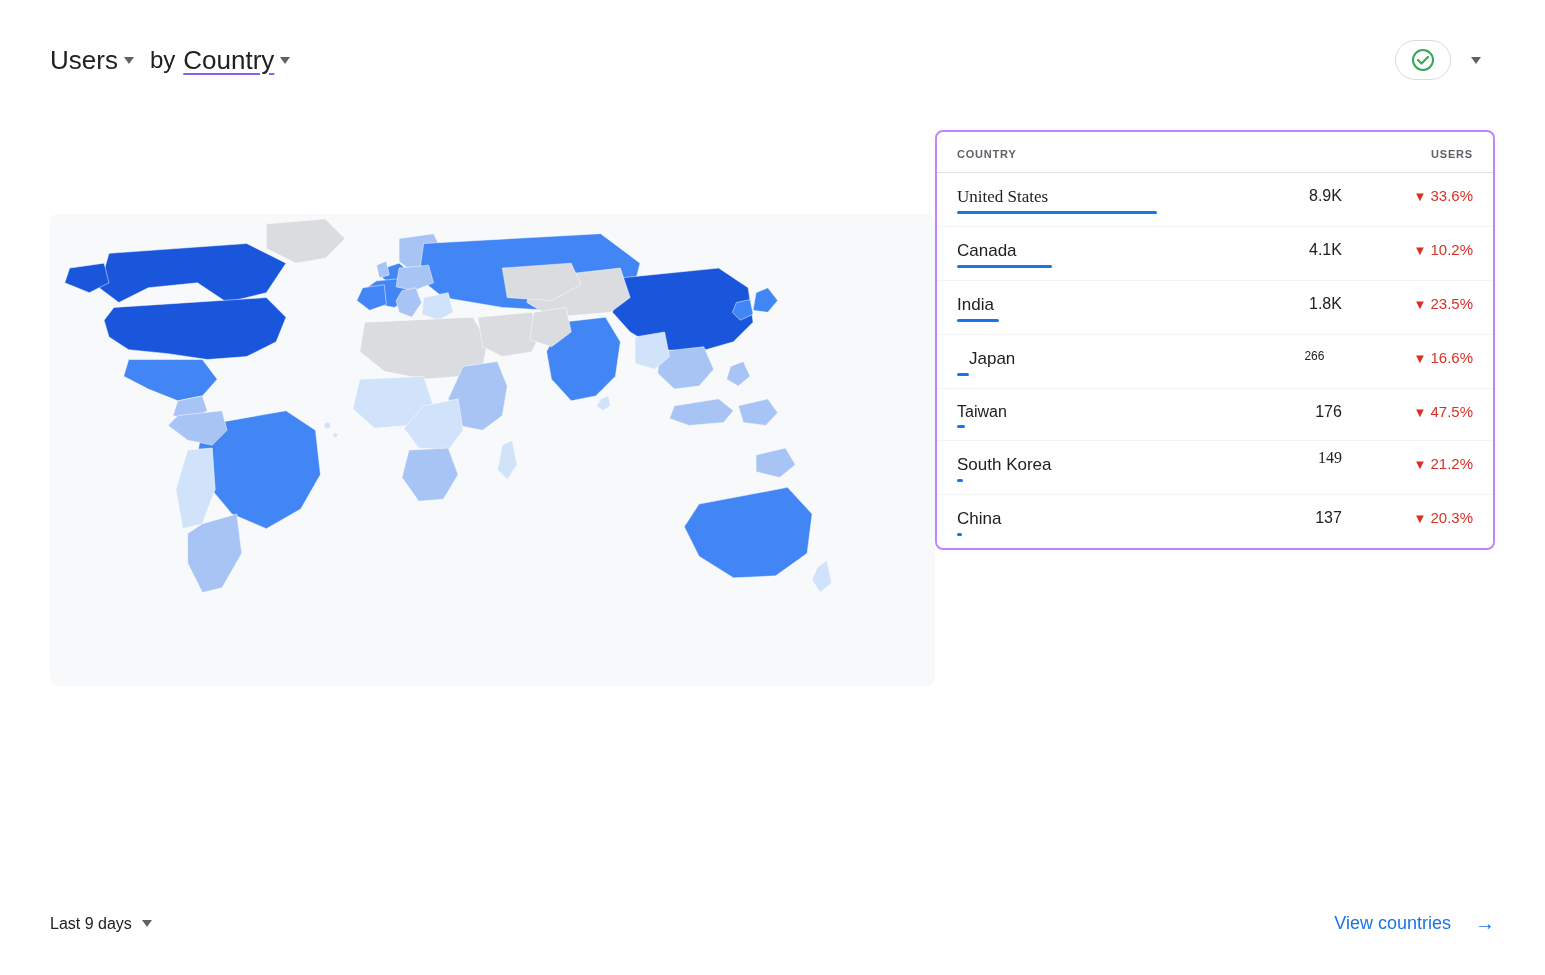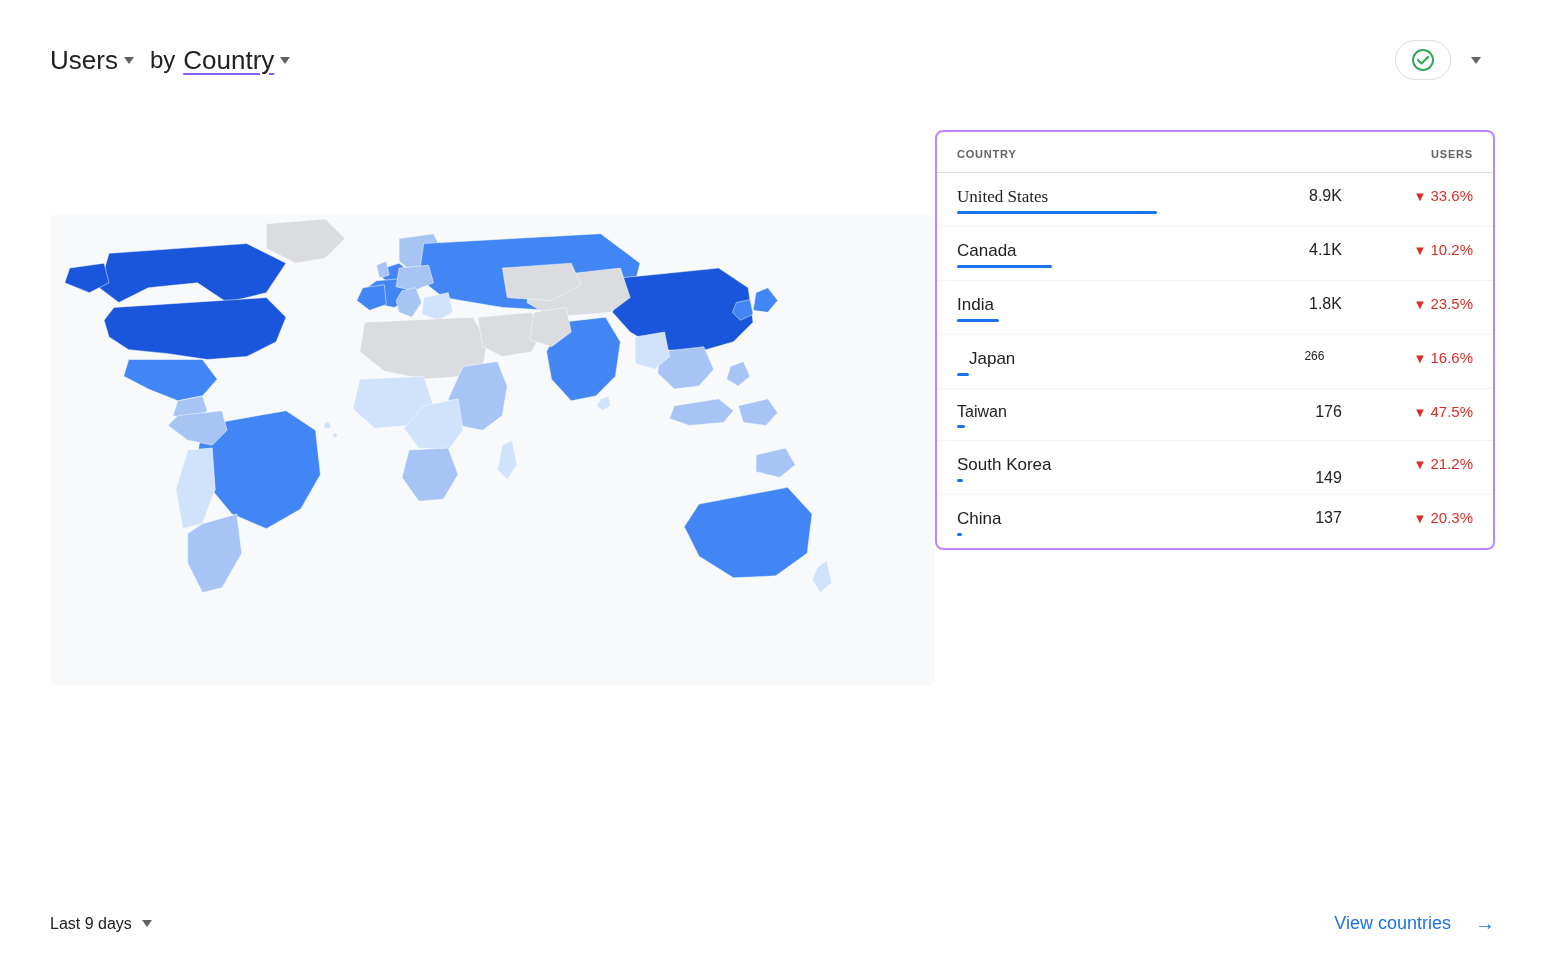--- a/index.html
+++ b/index.html
@@ -405,21 +405,21 @@
         <span style="color:#d93025; font-size:13px;">▼</span> 47.5%
       </td>
     </tr>
             <tr>
       <td style="padding:0; vertical-align:top;">
         <div style="padding:14px 20px 4px; font-size:17px; font-weight:400; color:#202124;">South Korea</div>
         <div style="padding:0 20px 12px;">
           <div style="width:6px; height:3px; background:#1a73e8; border-radius:2px; min-width:4px;"></div>
         </div>
       </td>
-      <td style="padding:28px 10px 4px; font-size:16px; color:#202124; text-align:right; vertical-align:top; white-space:nowrap;">149</td>
+      <td style="padding:8px 10px 4px; font-size:16px; color:#202124; text-align:right; vertical-align:top; white-space:nowrap;font-family:Liberation Serif, serif;">149</td>
       <td style="padding:14px 20px 4px; font-size:15px; color:#d93025; text-align:right; vertical-align:top; white-space:nowrap;">
         <span style="color:#d93025; font-size:13px;">▼</span> 21.2%
       </td>
     </tr>
             <tr>
       <td style="padding:0; vertical-align:top;margin-left:12px;">
         <div style="padding:14px 20px 4px; font-size:17px; font-weight:400; color:#202124;">China</div>
         <div style="padding:0 20px 12px;">
           <div style="width:5px; height:3px; background:#1a73e8; border-radius:2px; min-width:4px;"></div>
         </div>

